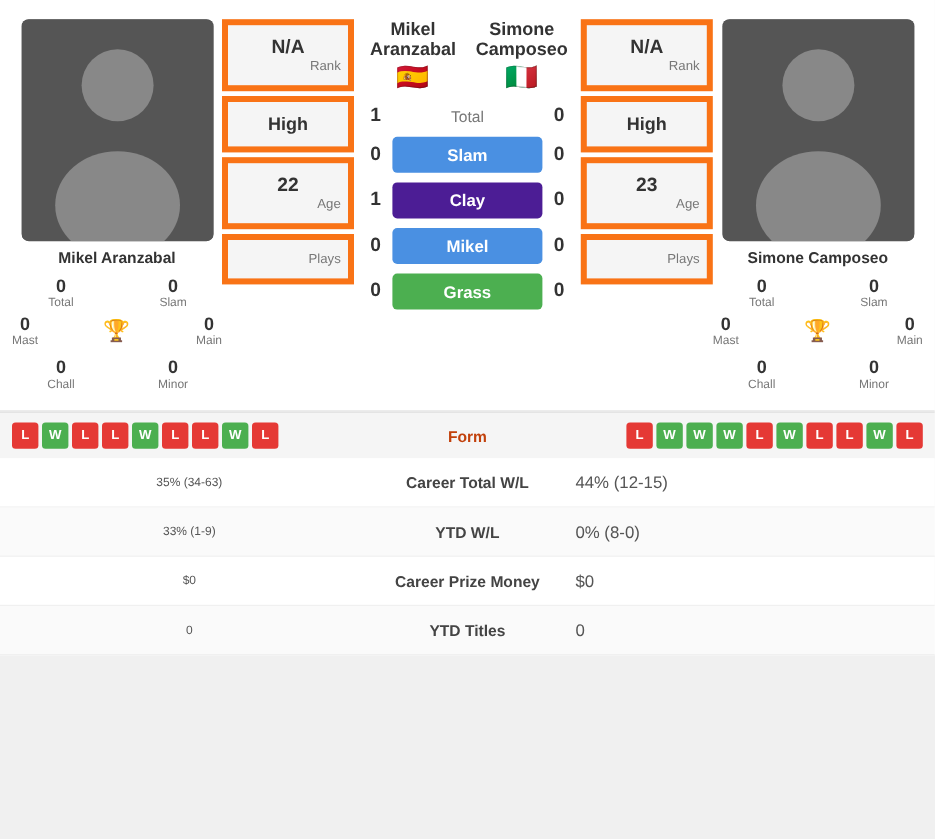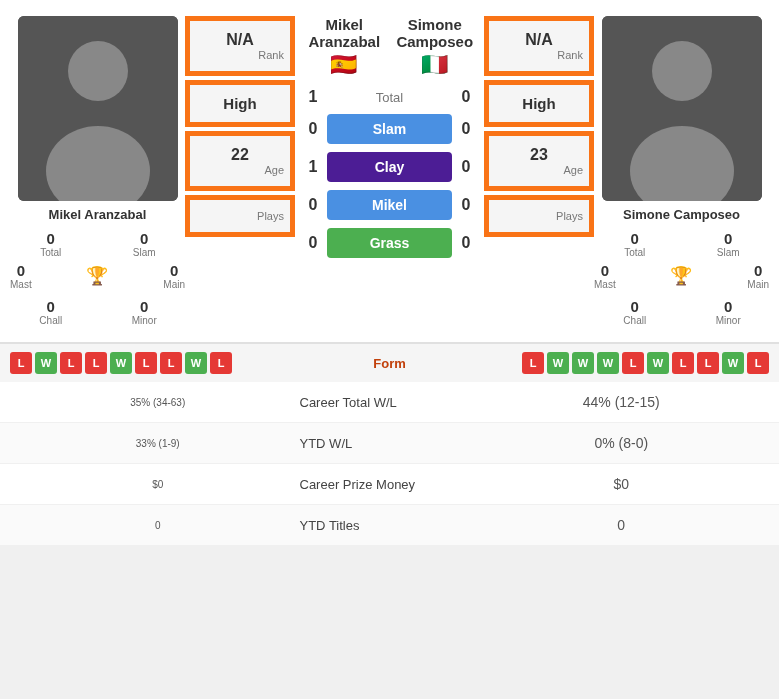--- a/index.html
+++ b/index.html
@@ -257,30 +257,29 @@
 
     .stats-left-val {
       flex: 1;
       text-align: center;
       font-size: 10px;
       color: #555;
     }
 
     .stats-center-label {
       width: 180px;
-      text-align: left;
+      text-align: center;
       font-size: 13px;
-      font-weight: normal;
+      font-weight: bold;
       color: #444;
       flex-shrink: 0;
     }
 
     .stats-right-val {
       flex: 1;
-      text-align: center;
       font-size: 14px;
       color: #555;
     }
   </style>
 </head>
 <body>
 
 <div class="main-container">
 
   <div class="players-section">

